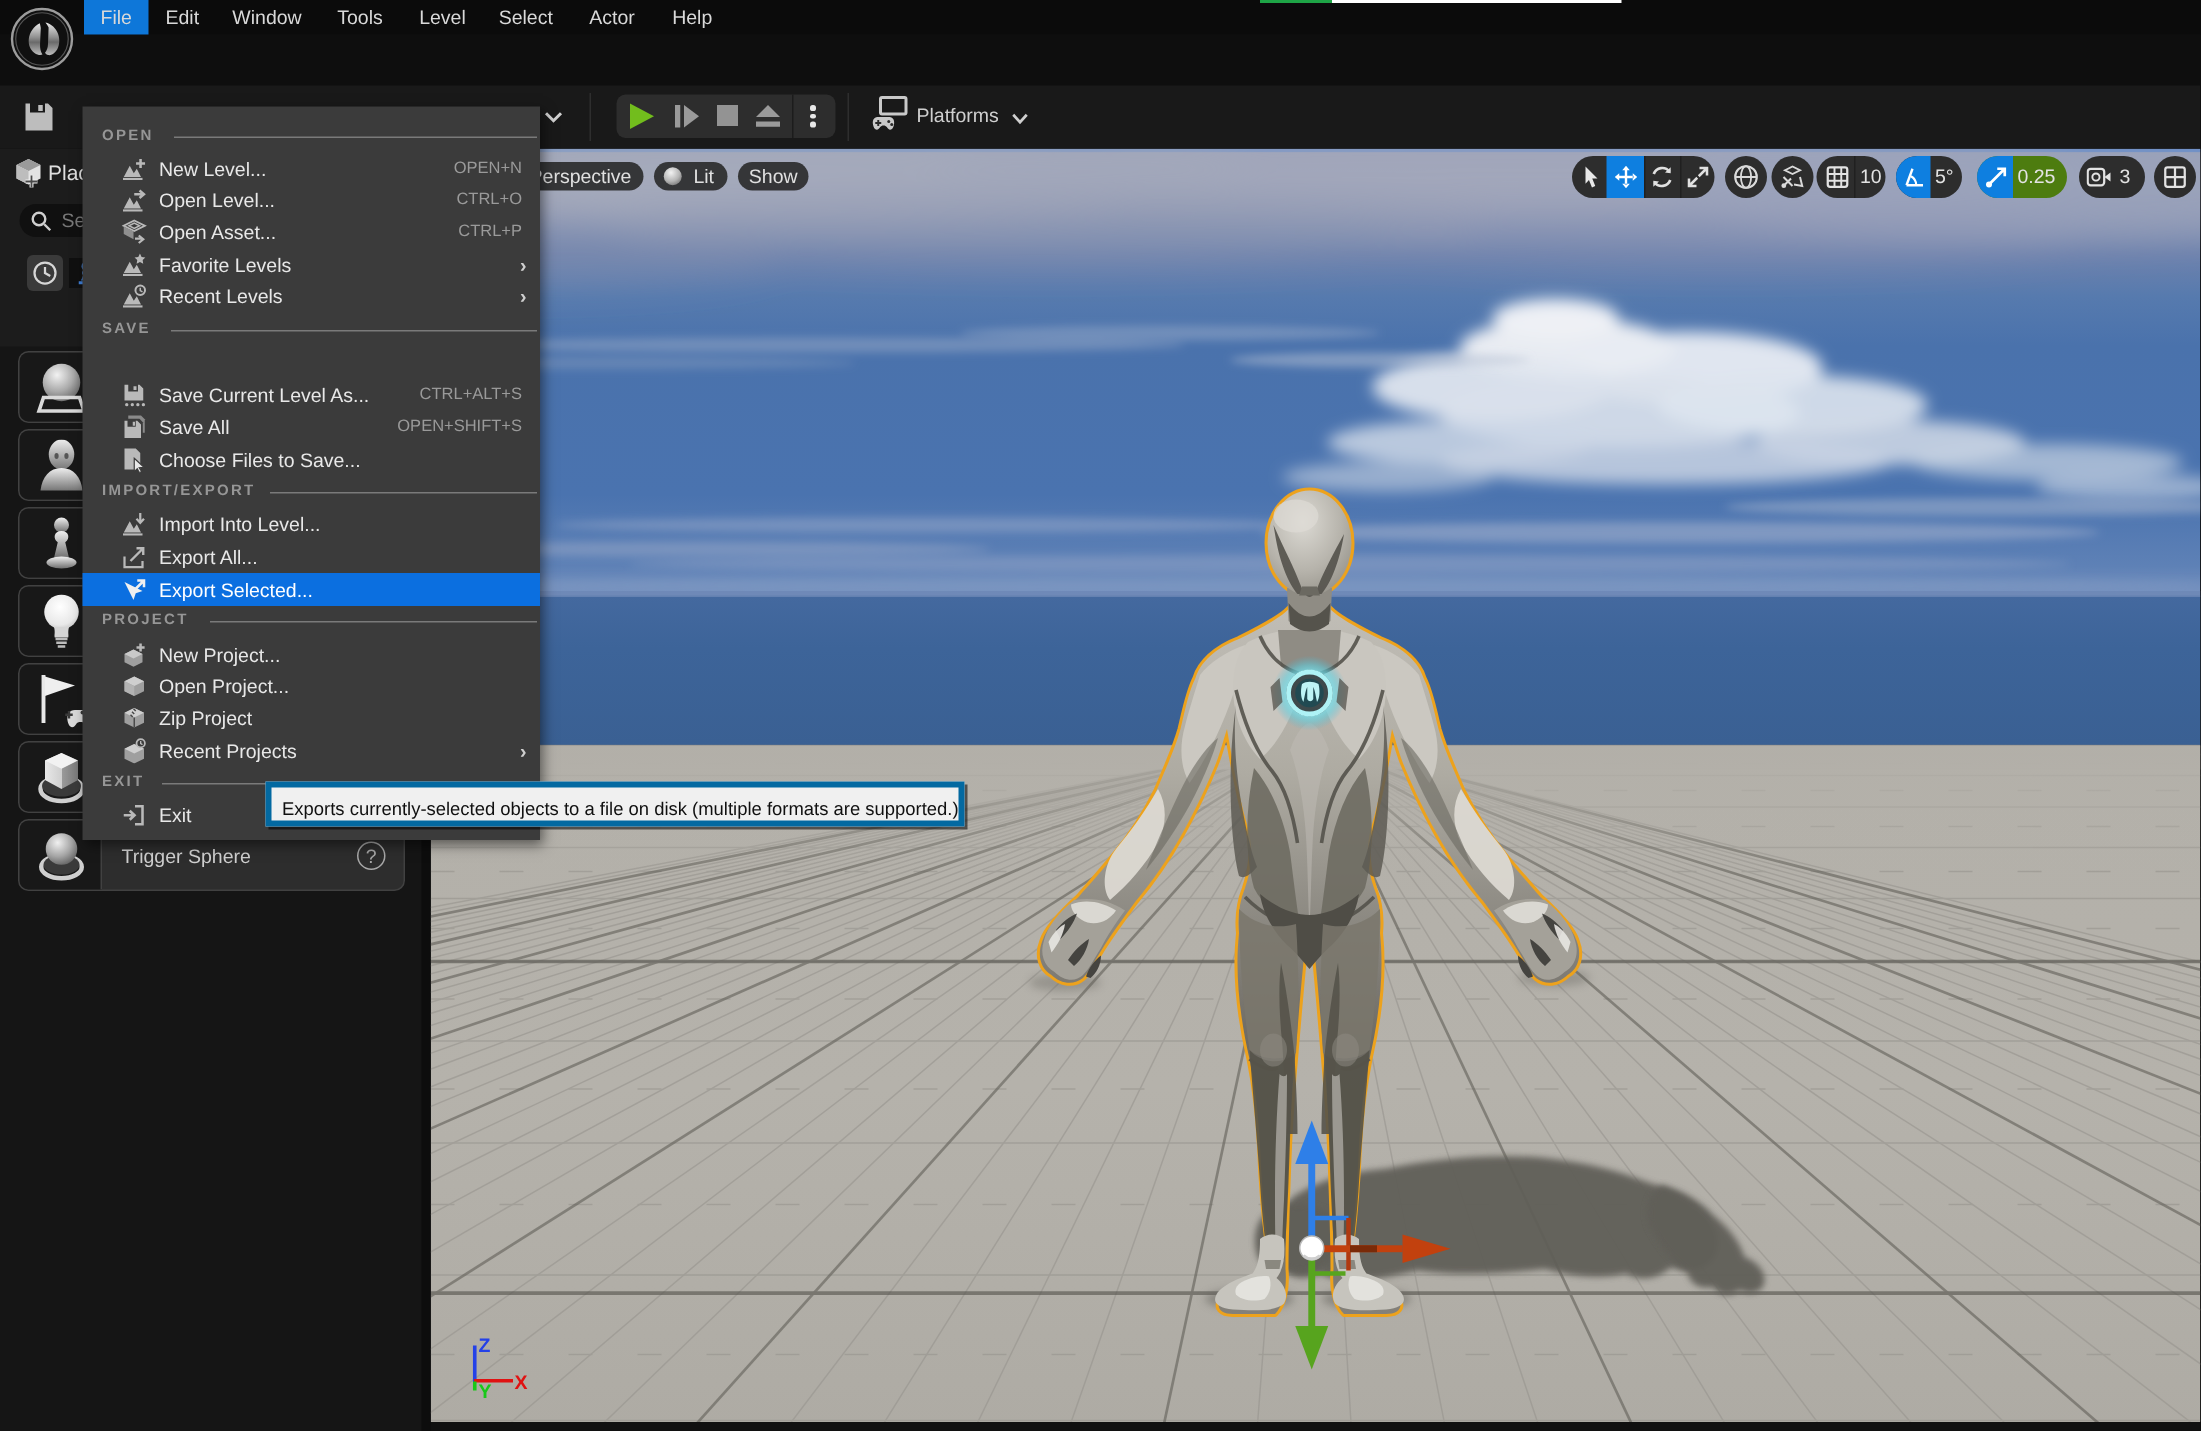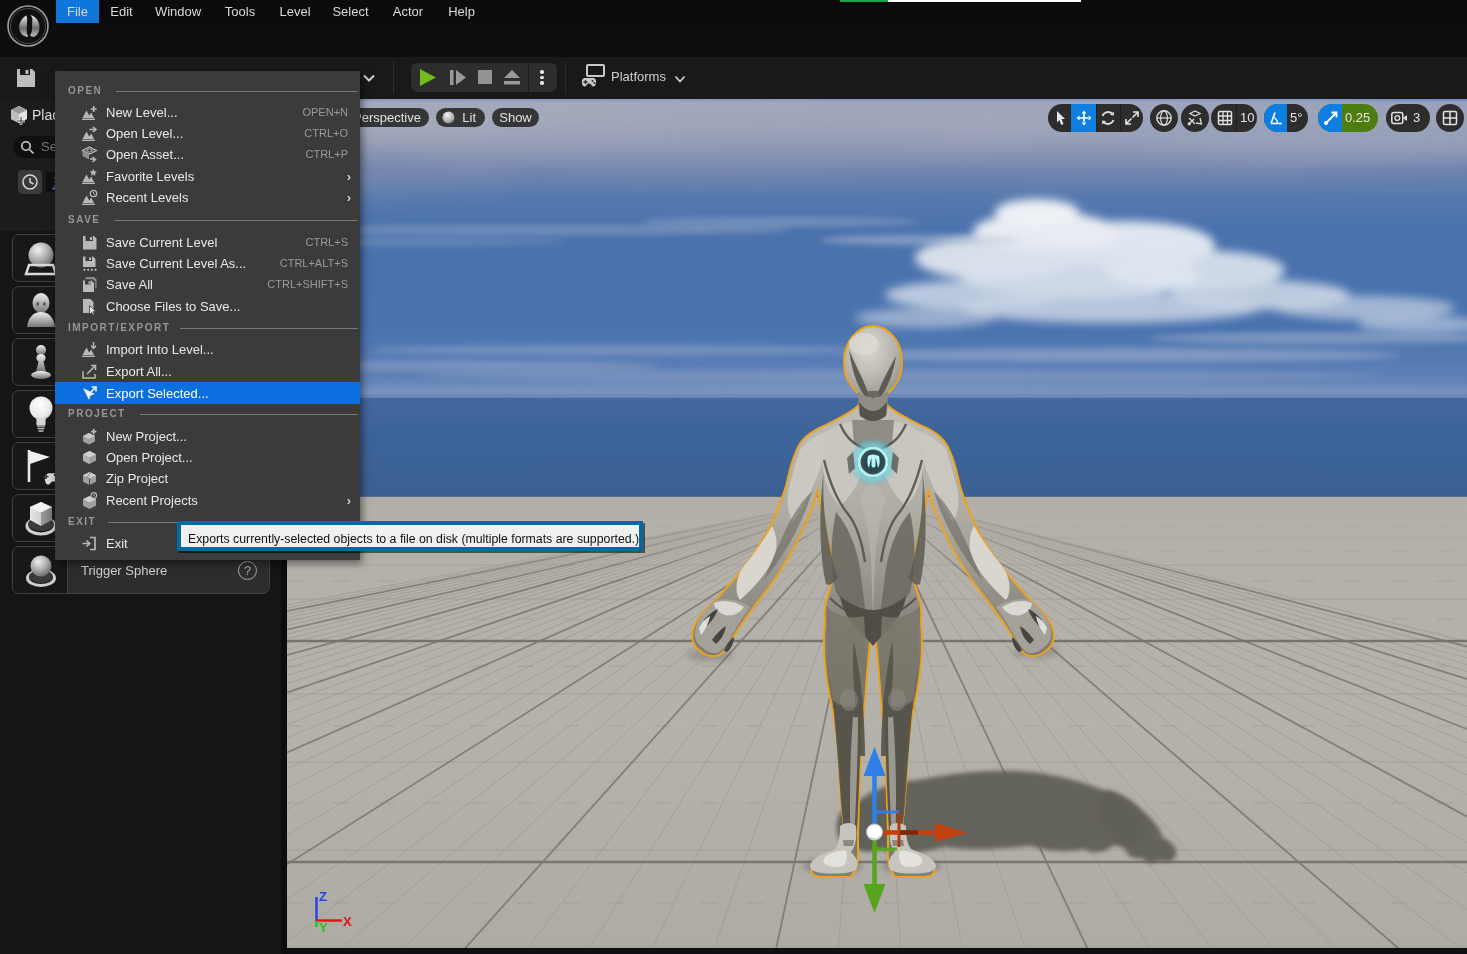--- a/index.html
+++ b/index.html
@@ -752,46 +752,39 @@
       <svg class="ic" viewBox="0 0 17 17">
           <path d="M1.5 14 L5.5 6.5 L8.2 11.5 L10.2 8.5 L13 14 Z" fill="#b9b9b9"></path>
           <rect x="1" y="14.6" width="13" height="1.4" fill="#b9b9b9"></rect>
           <circle cx="12.5" cy="4.5" r="3.2" fill="none" stroke="#b9b9b9" stroke-width="1.3"></circle>
           <path d="M12.5 2.8 V4.7 L14 5.6" stroke="#b9b9b9" stroke-width="1" fill="none"></path>
         </svg>
       <div class="txt">Recent Levels</div>
         <div class="sub">›</div>
       </div>
     <div class="msec" style="top:143px;">SAVE<div class="ln" style="left:46px;width:244px;"></div></div>
-    <div class="mitem" style="top:161px;">
-      <svg class="ic" viewBox="0 0 17 17">
-          <path fill="#b9b9b9" d="M2 2 H13 L15.5 4.5 V15.5 H2 Z M4.5 2 V7 H12 V2 Z M9 3 H11.2 V6 H9 Z M4.5 9.5 H13 V15.5 H4.5 Z"></path>
-        </svg>
-      <div class="txt">Save Current Level</div>
-        <div class="sc">CTRL+S</div>
-      </div>
     <div class="mitem" style="top:182px;">
       <svg class="ic" viewBox="0 0 17 17">
           <path fill="#b9b9b9" d="M2 1.5 H12 L14.5 4 V12 H2 Z M4.5 1.5 V6 H11 V1.5 Z M8 2.5 H10 V5 H8 Z M4.5 8 H12 V12 H4.5 Z"></path>
           <circle cx="3.5" cy="14.8" r="1.1" fill="#b9b9b9"></circle>
           <circle cx="7.2" cy="14.8" r="1.1" fill="#b9b9b9"></circle>
           <circle cx="10.9" cy="14.8" r="1.1" fill="#b9b9b9"></circle>
           <circle cx="14.6" cy="14.8" r="1.1" fill="#b9b9b9"></circle>
         </svg>
       <div class="txt">Save Current Level As...</div>
         <div class="sc">CTRL+ALT+S</div>
       </div>
     <div class="mitem" style="top:203px;">
       <svg class="ic" viewBox="0 0 17 17">
           <path fill="#8a8a8a" d="M4.5 1 H13 L15.5 3.5 V12.5 H4.5 Z"></path>
           <path fill="#3b3b3b" d="M3.2 3.2 H12 L14.2 5.5 V14 H3.2 Z"></path>
           <path fill="#b9b9b9" d="M2 4.5 H10.5 L13 7 V16 H2 Z M4 4.5 V8.5 H9.5 V4.5 Z M7.5 5.2 H9 V7.8 H7.5 Z M4 11 H11 V16 H4 Z"></path>
         </svg>
       <div class="txt">Save All</div>
-        <div class="sc">CTRL+SHIFT+S</div>
+        <div class="sc">OPEN+SHIFT+S</div>
       </div>
     <div class="mitem" style="top:225px;">
       <svg class="ic" viewBox="0 0 17 17">
           <path fill="#b9b9b9" d="M2 1 H9.5 L12.5 4 V15 H2 Z"></path>
           <path d="M8.5 7.5 L15 13.5 L11.8 13.8 L13.5 16.5 L11.8 17 L10.5 14.5 L8.5 16.5 Z" fill="#e8e8e8" stroke="#3b3b3b" stroke-width="0.8"></path>
         </svg>
       <div class="txt">Choose Files to Save...</div>
       </div>
     <div class="msec" style="top:251px;">IMPORT/EXPORT<div class="ln" style="left:112px;width:178px;"></div></div>
     <div class="mitem" style="top:268px;">

